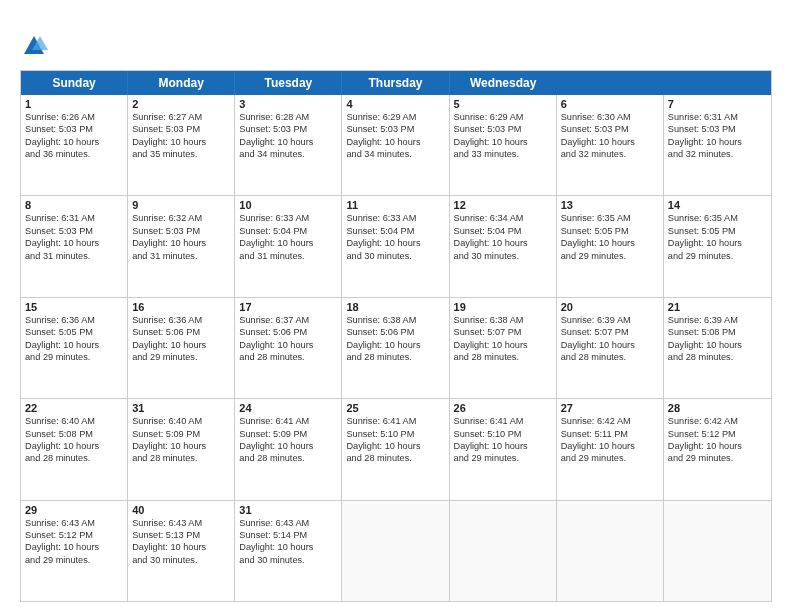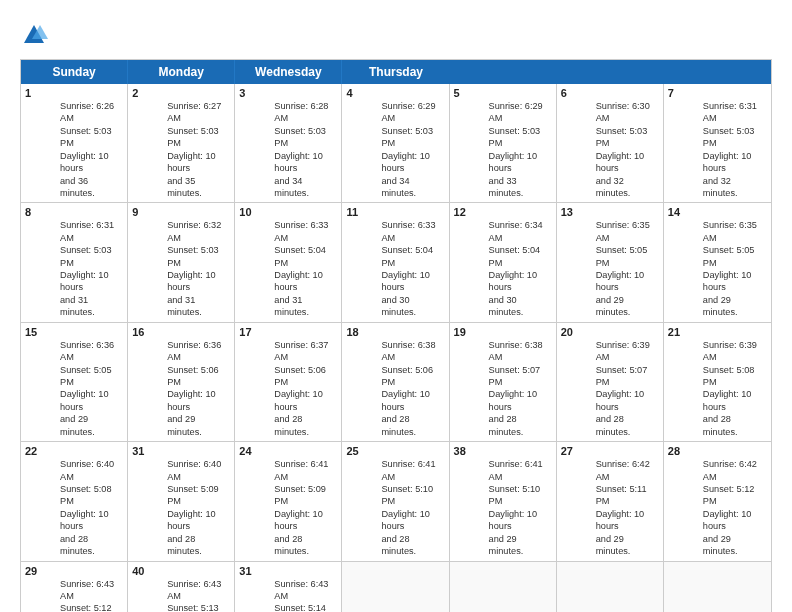--- a/index.html
+++ b/index.html
@@ -6,21 +6,21 @@
     body {
       font-family: Arial, sans-serif;
       background: #fff;
       width: 792px;
       height: 612px;
       overflow: hidden;
     }
     .page {
       width: 792px;
       height: 612px;
-      padding: 21px 20px 10px 20px;
+      padding: 32px 20px 10px 20px;
       display: flex;
       flex-direction: column;
     }
     .header {
       display: flex;
       justify-content: space-between;
       align-items: flex-start;
       margin-bottom: 10px;
     }
     .logo {
@@ -106,21 +106,20 @@
     .day-num {
       font-size: 11px;
       font-weight: bold;
       color: #222;
       display: block;
       margin-bottom: 1px;
     }
     .cell-text {
       line-height: 1.35;
       color: #333;
-      margin-left: 35px;
     }
   </style>
 </head>
 <body>
 
 <div class="page">
   <div class="header">
     <div class="logo">
       <svg class="logo-icon" viewBox="0 0 28 28">
         <polygon points="14,4 24,22 4,22" fill="#1a6bb5"></polygon>
@@ -134,22 +133,23 @@
     <div class="title-area">
       <div class="month-title"></div>
       <div class="subtitle"></div>
     </div>
   </div>
 
   <div class="calendar">
     <div class="cal-header" id="cal-header">
         <div class="cal-header-cell">Sunday</div>
         <div class="cal-header-cell">Monday</div>
+        <div class="cal-header-cell">Tuesday</div>
+        <div class="cal-header-cell">Thursday</div>
         <div class="cal-header-cell">Wednesday</div>
-        <div class="cal-header-cell">Thursday</div>
       </div>
     <div class="cal-body" id="cal-body">
         <div class="cal-row">
           <div class="cal-cell">
             <span class="day-num">1</span>
             <div class="cell-text">Sunrise: 6:26 AM<br>Sunset: 5:03 PM<br>Daylight: 10 hours<br>and 36 minutes.</div>
           </div>
           <div class="cal-cell">
             <span class="day-num">2</span>
             <div class="cell-text">Sunrise: 6:27 AM<br>Sunset: 5:03 PM<br>Daylight: 10 hours<br>and 35 minutes.</div>
@@ -246,21 +246,21 @@
           </div>
           <div class="cal-cell">
             <span class="day-num">24</span>
             <div class="cell-text">Sunrise: 6:41 AM<br>Sunset: 5:09 PM<br>Daylight: 10 hours<br>and 28 minutes.</div>
           </div>
           <div class="cal-cell">
             <span class="day-num">25</span>
             <div class="cell-text">Sunrise: 6:41 AM<br>Sunset: 5:10 PM<br>Daylight: 10 hours<br>and 28 minutes.</div>
           </div>
           <div class="cal-cell">
-            <span class="day-num">38</span>
+            <span class="day-num">26</span>
             <div class="cell-text">Sunrise: 6:41 AM<br>Sunset: 5:10 PM<br>Daylight: 10 hours<br>and 29 minutes.</div>
           </div>
           <div class="cal-cell">
             <span class="day-num">27</span>
             <div class="cell-text">Sunrise: 6:42 AM<br>Sunset: 5:11 PM<br>Daylight: 10 hours<br>and 29 minutes.</div>
           </div>
           <div class="cal-cell">
             <span class="day-num">28</span>
             <div class="cell-text">Sunrise: 6:42 AM<br>Sunset: 5:12 PM<br>Daylight: 10 hours<br>and 29 minutes.</div>
           </div>

